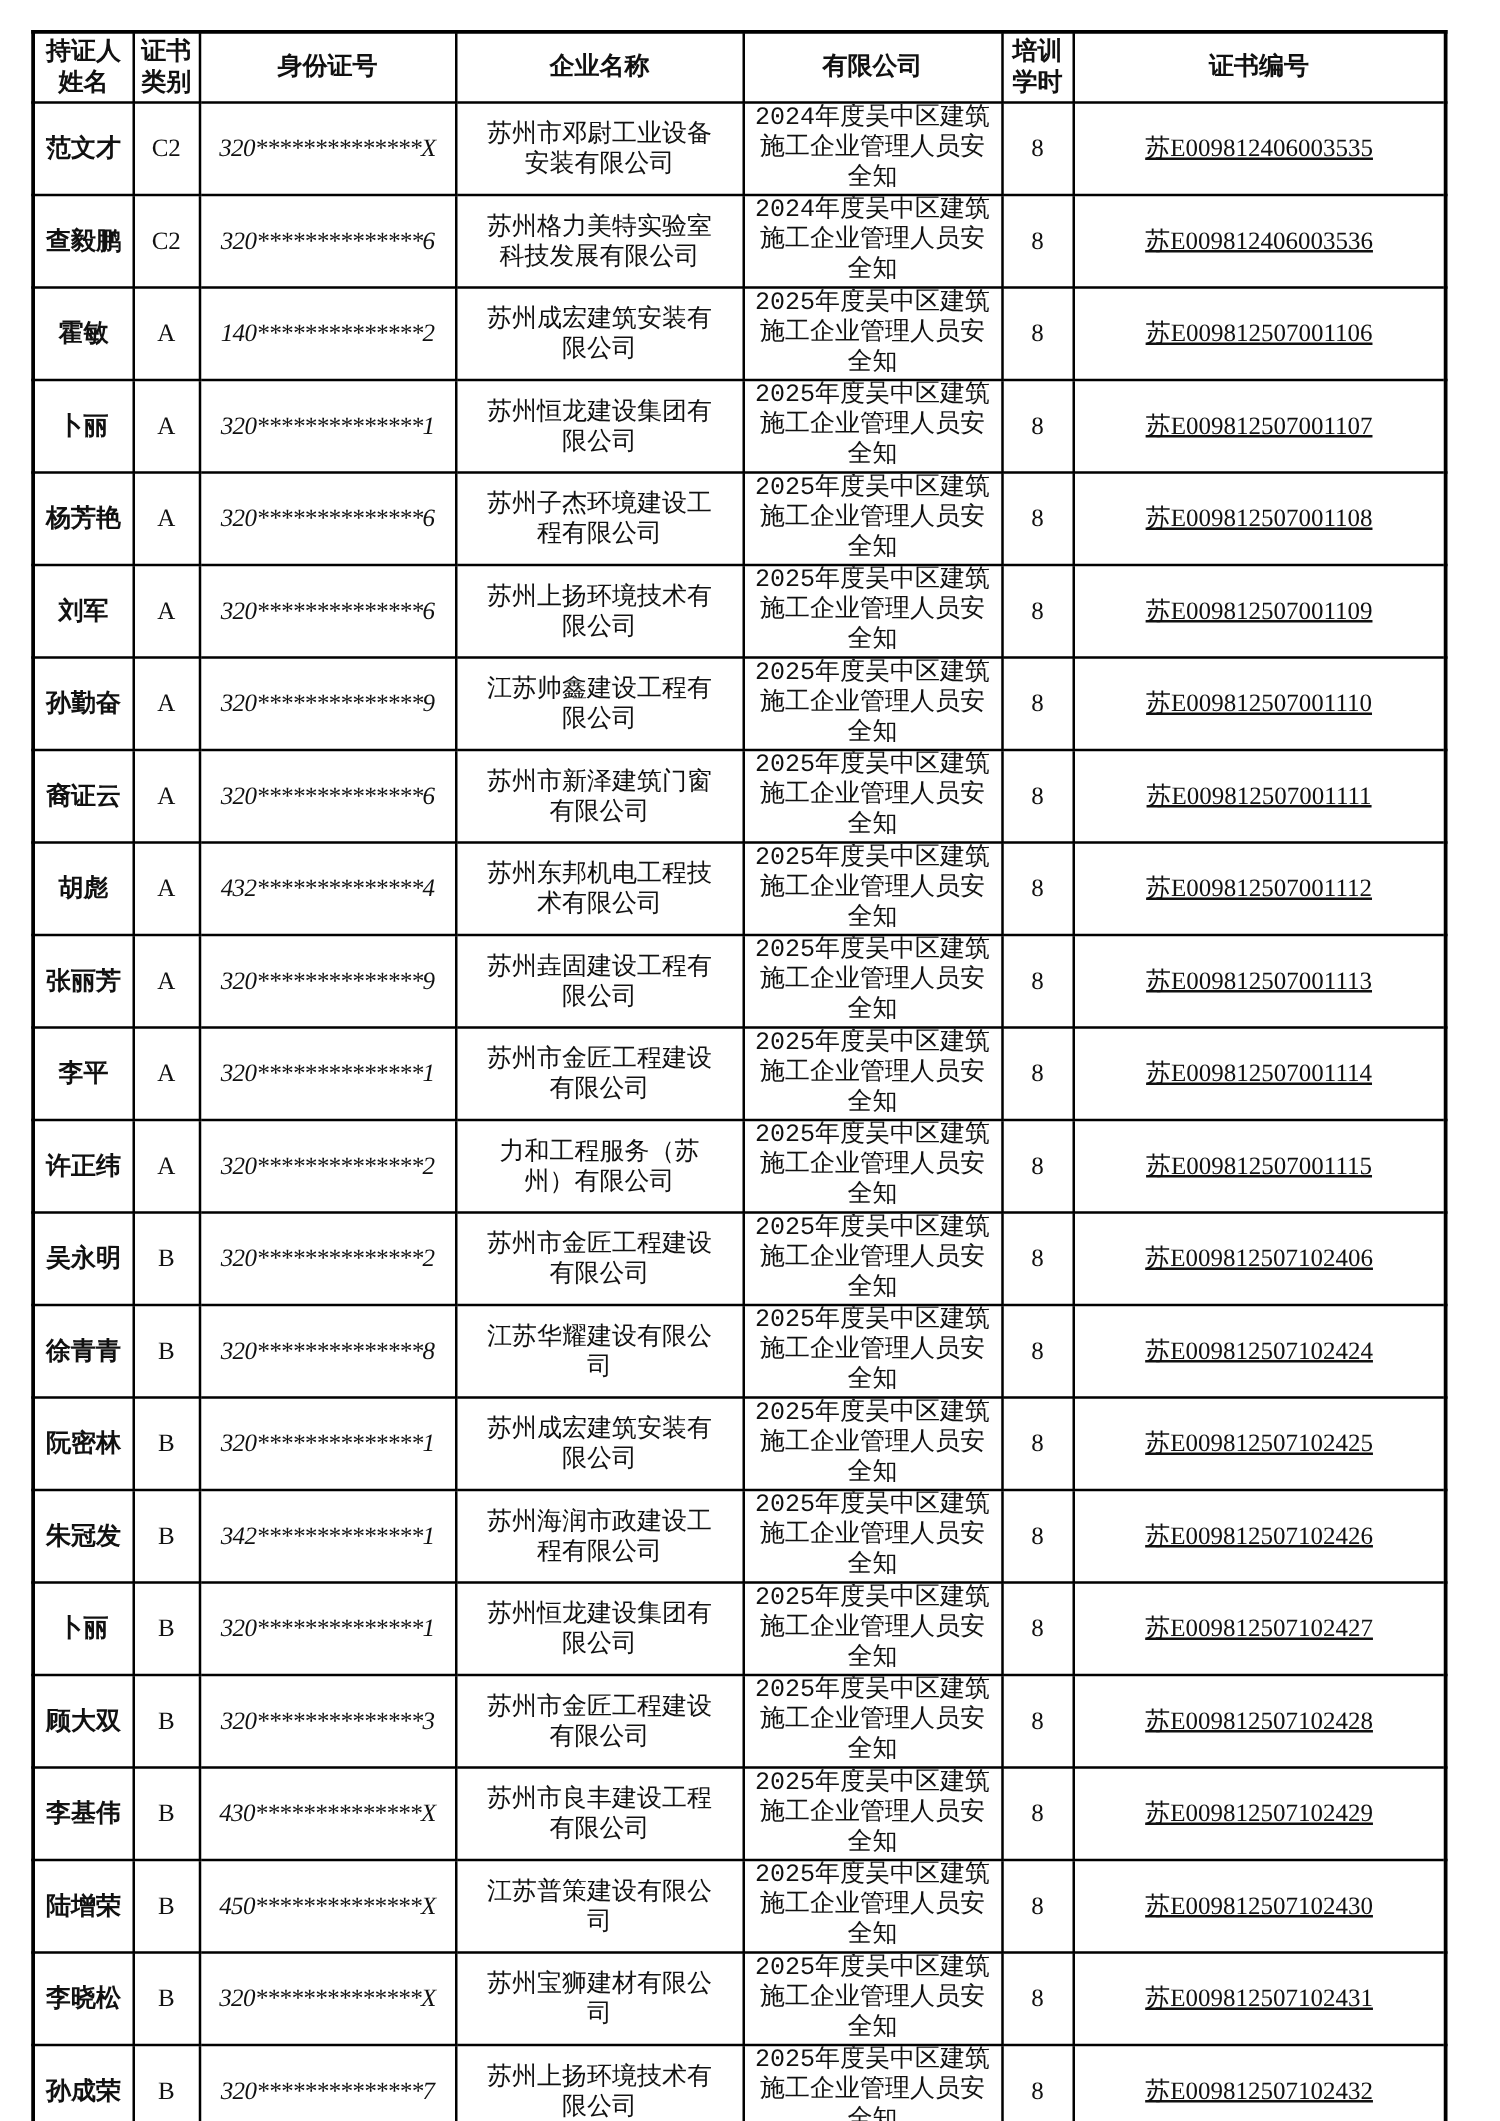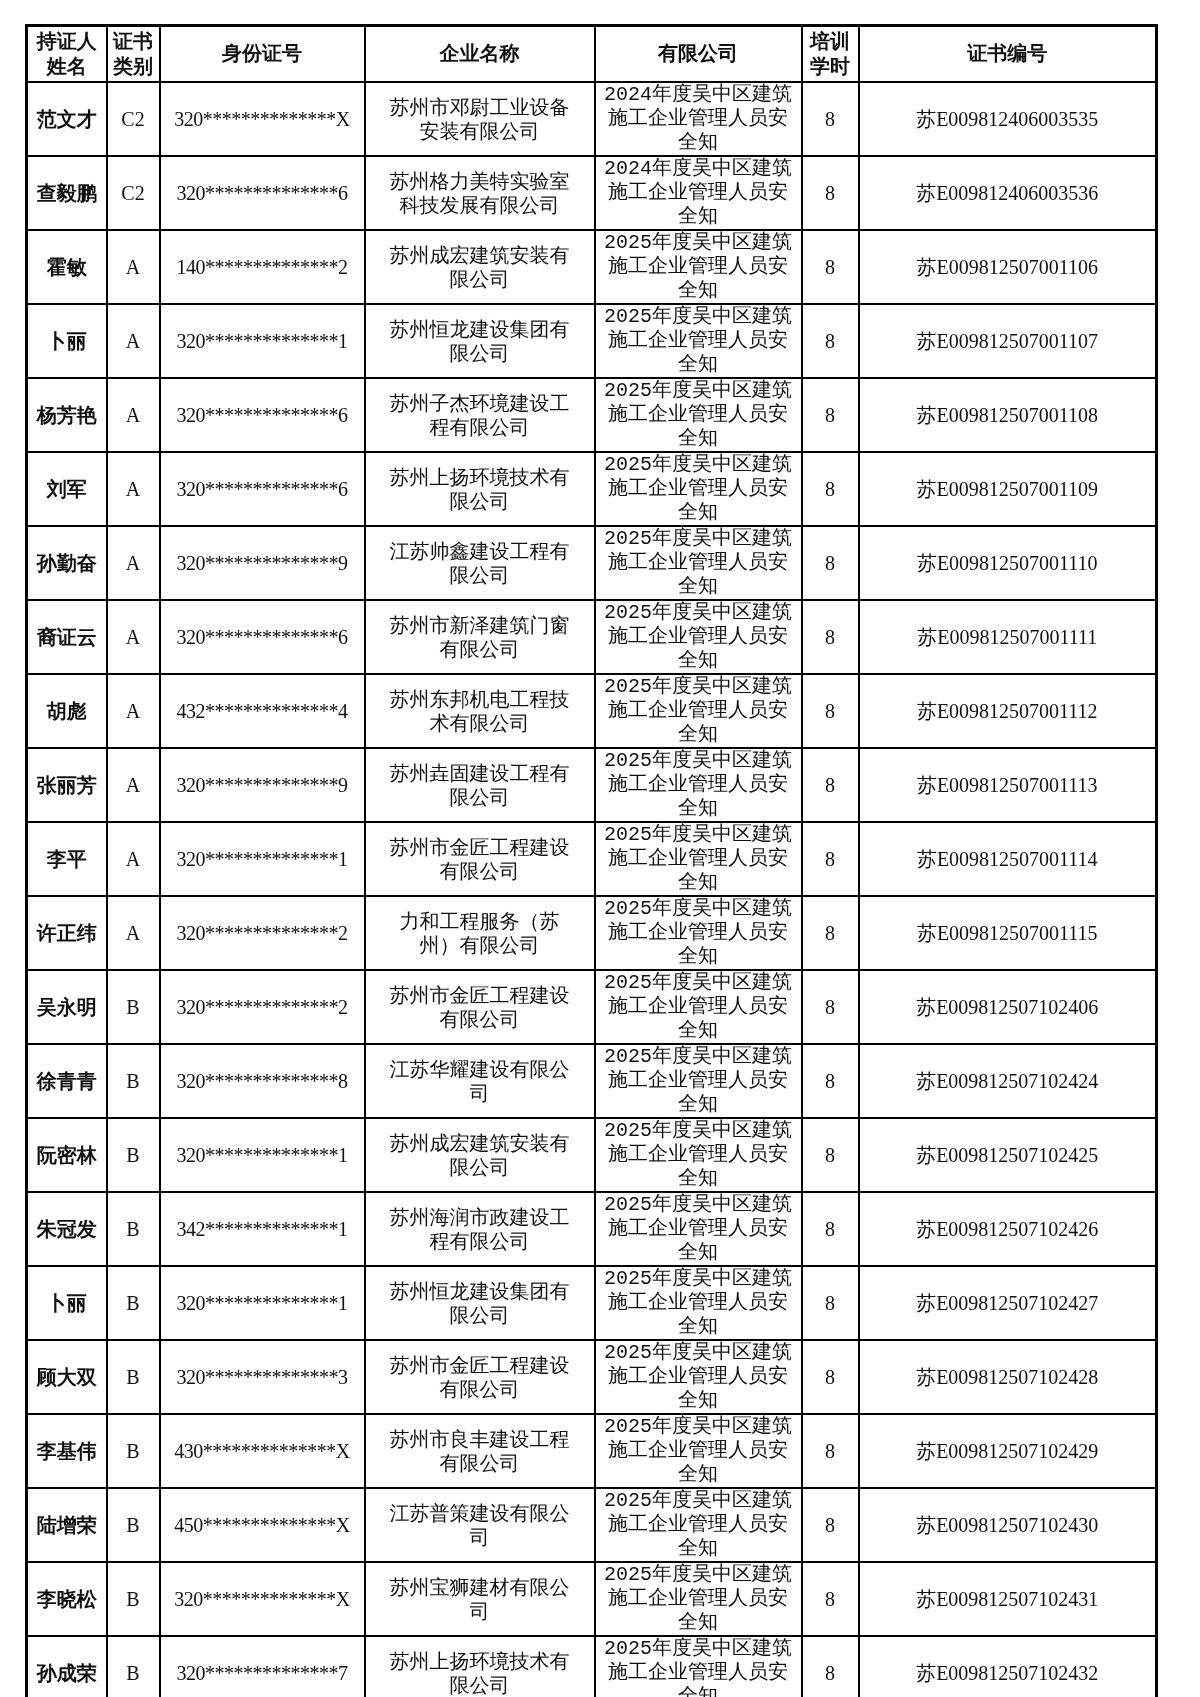--- a/index.html
+++ b/index.html
@@ -39,25 +39,25 @@
     line-height: 25px;
     white-space: pre-line;
   }
   .cert-table tbody td {
     height: 50px;
     font-size: 20px;
     line-height: 24px;
   }
   td.col-name    { font-size: 20px; font-weight: bold; }
   td.col-cat     { font-size: 19px; border-radius: 23px; }
-  td.col-id      { font-size: 20px; letter-spacing: -0.5px; }
+  td.col-id      { font-size: 20px; letter-spacing: -0.5px; font-style: italic; }
   td.col-company { font-size: 19px; padding: 3px 19px; }
   td.col-course  { font-size: 19px; padding: 0 5px; font-family: Liberation Mono, monospace; }
   td.col-hours   { font-size: 20px; }
-  td.col-cert    { font-size: 21px; }
+  td.col-cert    { font-size: 21px; text-decoration: underline; }
 </style>
 </head>
 <body>
 
 <div class="sheet">
   <table class="cert-table">
     <colgroup>
       <col style="width:80px">
       <col style="width:53px">
       <col style="width:205px">

